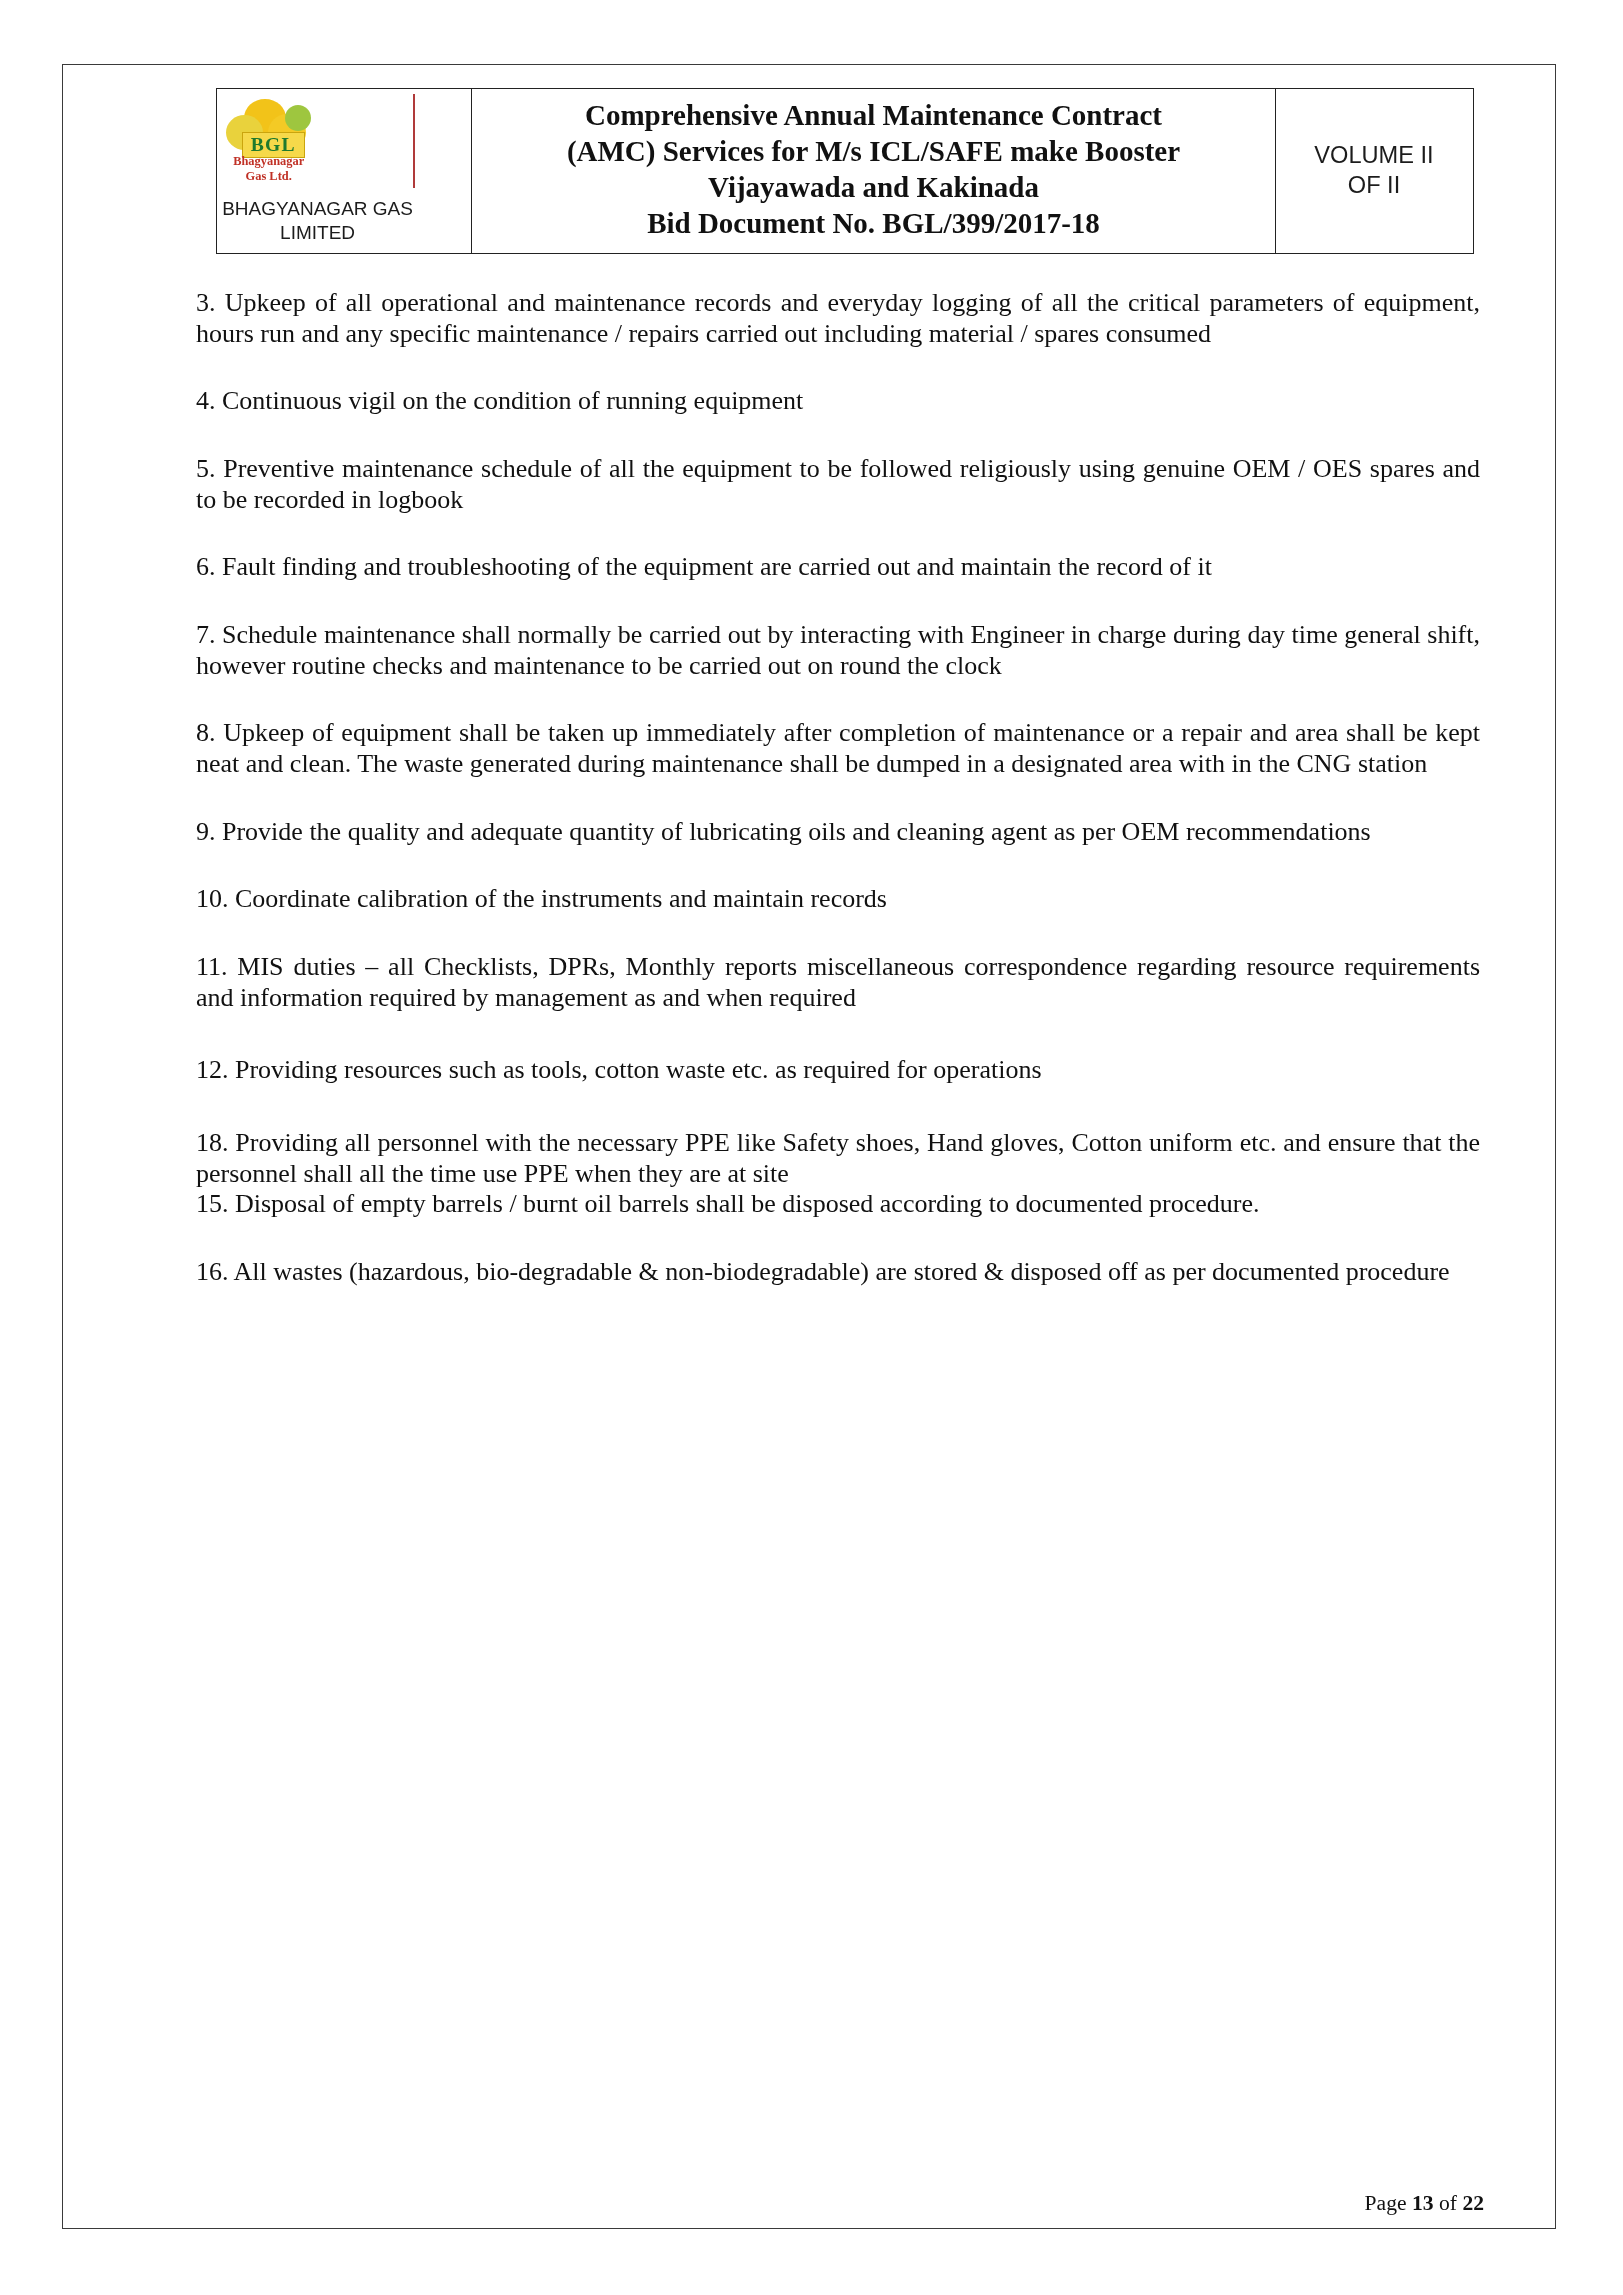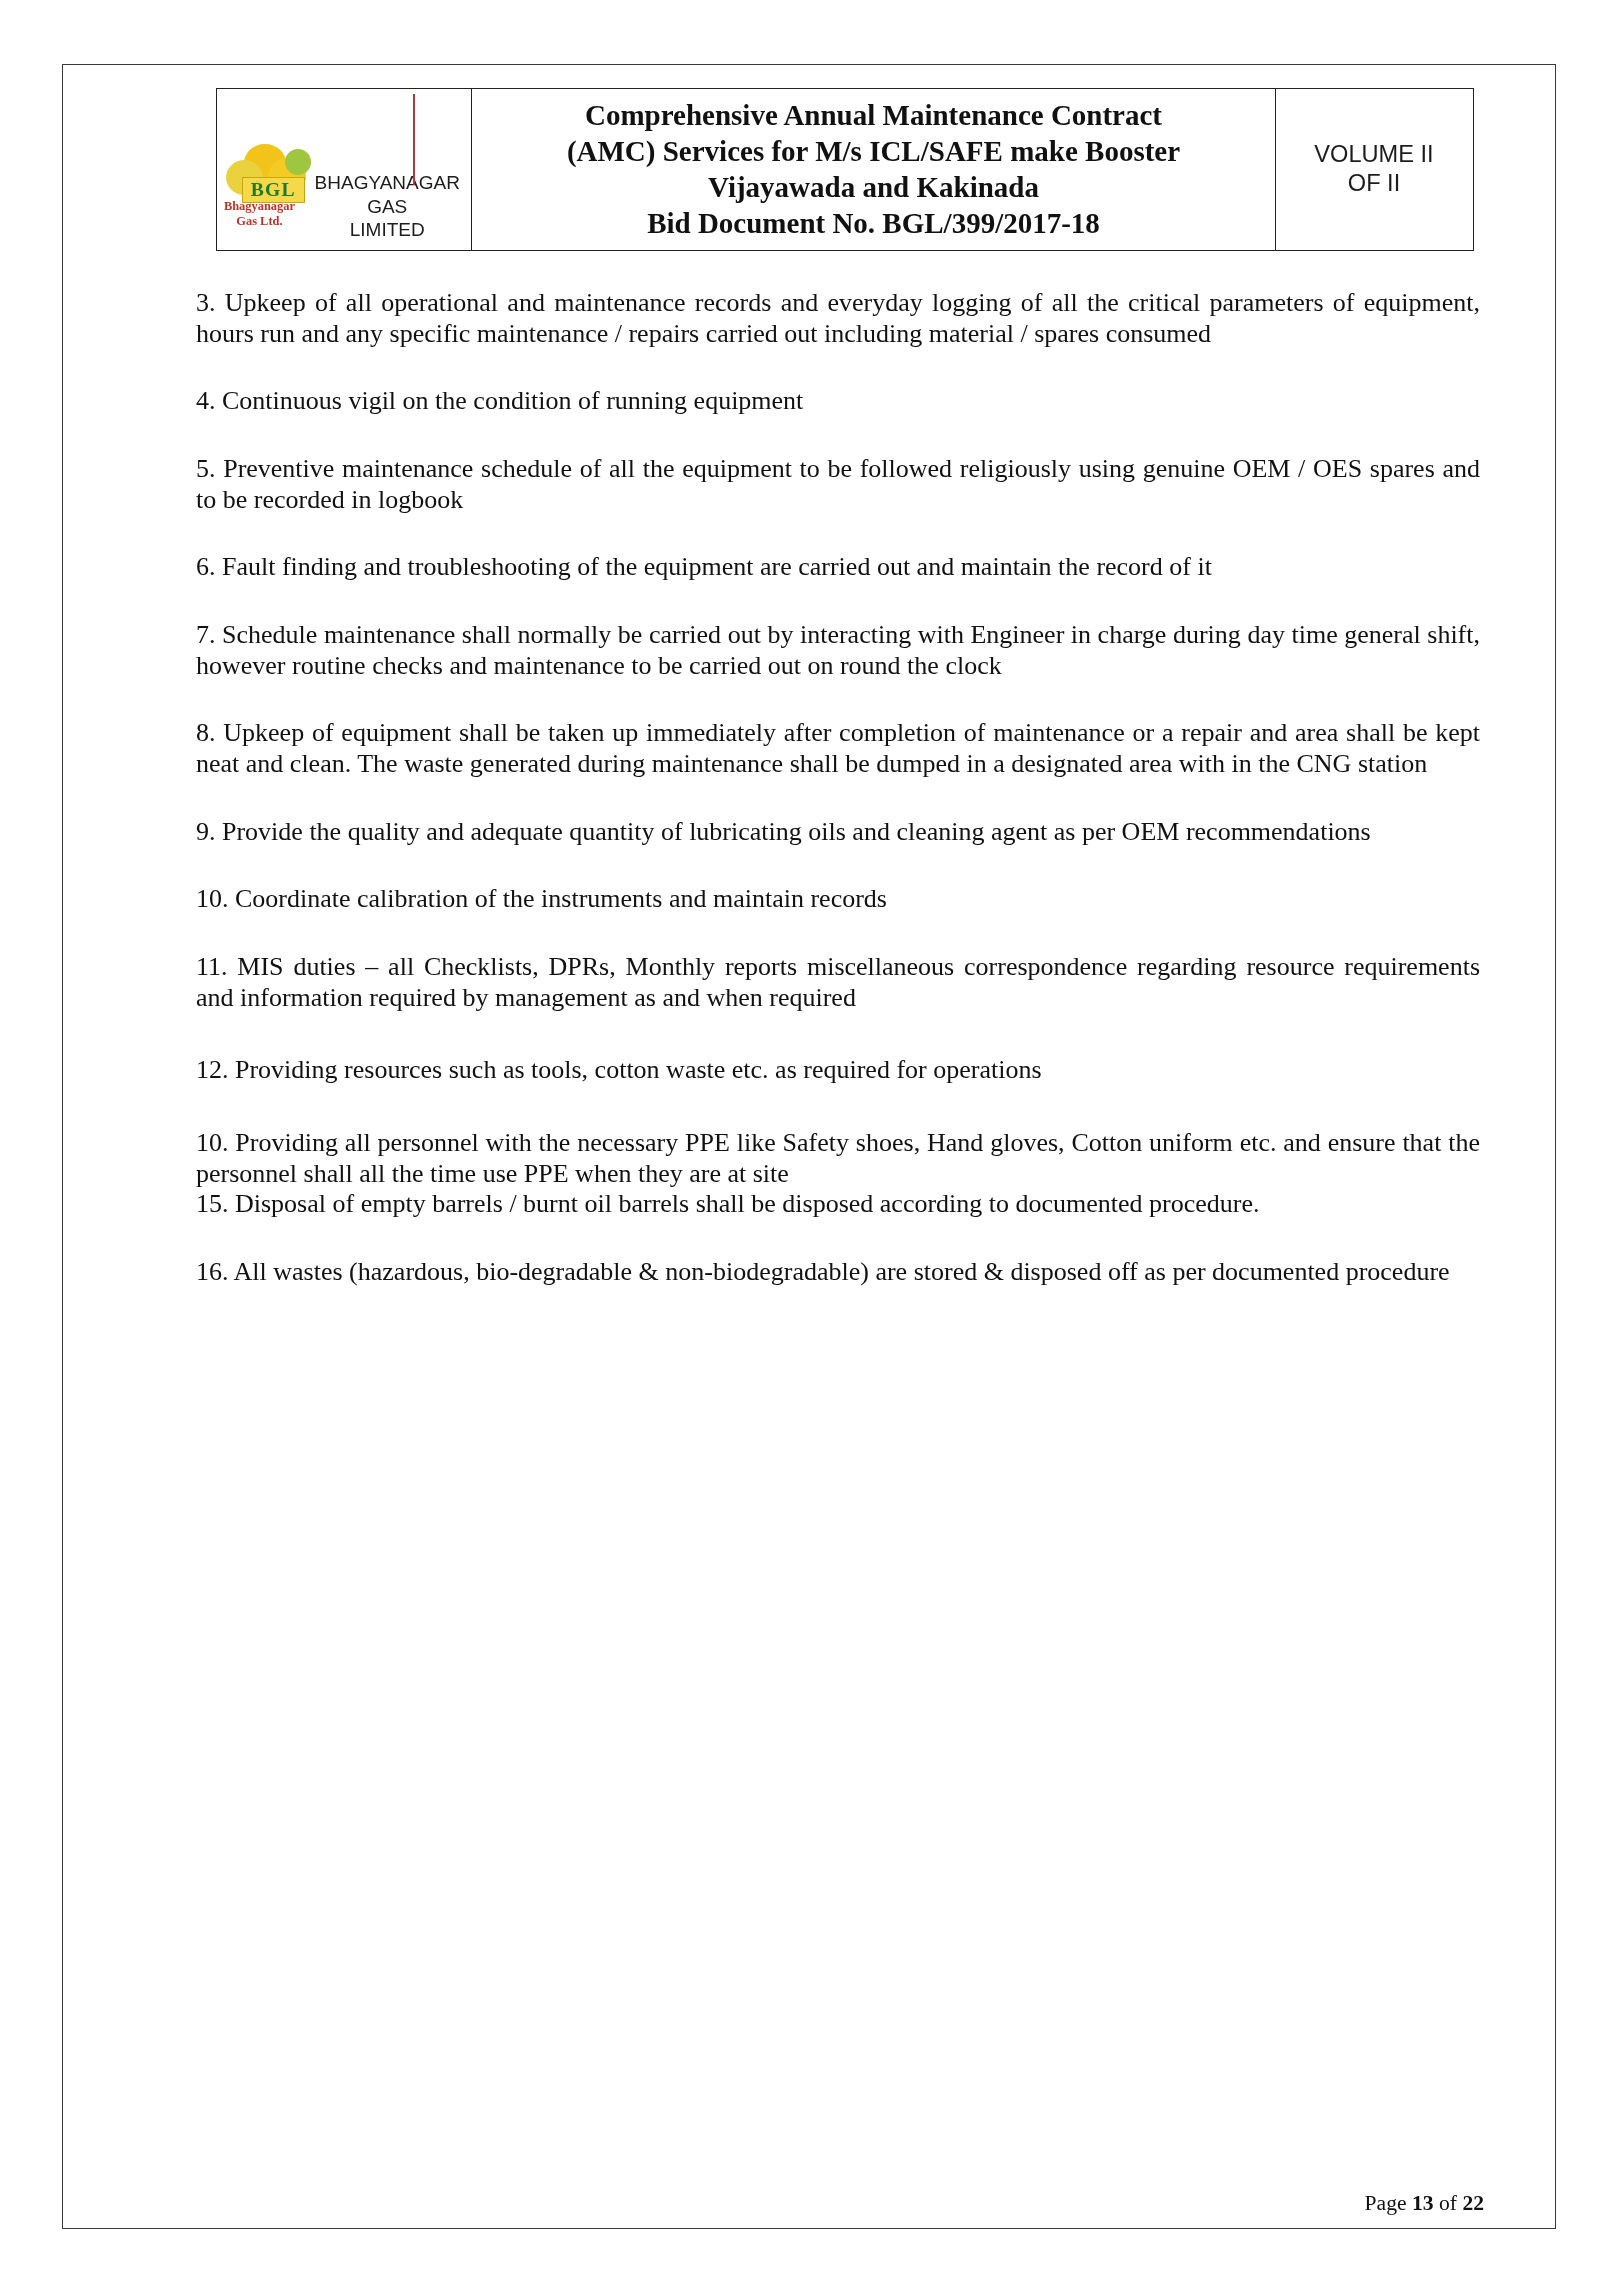--- a/index.html
+++ b/index.html
@@ -26,22 +26,22 @@
     width: 1258px;
     display: flex;
     border: 1.3px solid #222222;
     background: #ffffff;
   }
   .logo-cell {
     position: relative;
     width: 255px;
     border-right: 1.3px solid #222222;
     display: flex;
-    flex-direction: row;
-    align-items: flex-end;
+    flex-direction: column;
+    align-items: flex-start;
     justify-content: flex-start;
     padding: 9.2px 5.2px 7.9px 5.2px;
   }
   .logo-divider {
     position: absolute;
     right: 56px; top: 5.2px; bottom: 65px;
     width: 2px;
     background: #b03a3a;
   }
   .bgl-logo {
@@ -181,21 +181,21 @@
     <p>3. Upkeep of all operational and maintenance records and everyday logging of all the critical parameters of equipment, hours run and any specific maintenance / repairs carried out including material / spares consumed</p>
     <p>4. Continuous vigil on the condition of running equipment</p>
     <p>5. Preventive maintenance schedule of all the equipment to be followed religiously using genuine OEM / OES spares and to be recorded in logbook</p>
     <p>6. Fault finding and troubleshooting of the equipment are carried out and maintain the record of it</p>
     <p>7. Schedule maintenance shall normally be carried out by interacting with Engineer in charge during day time general shift, however routine checks and maintenance to be carried out on round the clock</p>
     <p>8. Upkeep of equipment shall be taken up immediately after completion of maintenance or a repair and area shall be kept neat and clean. The waste generated during maintenance shall be dumped in a designated area with in the CNG station</p>
     <p>9. Provide the quality and adequate quantity of lubricating oils and cleaning agent as per OEM recommendations</p>
     <p>10. Coordinate calibration of the instruments and maintain records</p>
     <p>11. MIS duties – all Checklists, DPRs, Monthly reports miscellaneous correspondence regarding resource requirements and information required by management as and when required</p>
     <p class="no-gap">12. Providing resources such as tools, cotton waste etc. as required for operations</p>
-    <p class="no-gap">10. Providing all personnel with the necessary PPE like Safety shoes, Hand gloves, Cotton uniform etc. and ensure that the personnel shall all the time use PPE when they are at site</p>
+    <p class="no-gap">18. Providing all personnel with the necessary PPE like Safety shoes, Hand gloves, Cotton uniform etc. and ensure that the personnel shall all the time use PPE when they are at site</p>
     <p>15. Disposal of empty barrels / burnt oil barrels shall be disposed according to documented procedure.</p>
     <p>16. All wastes (hazardous, bio-degradable &amp; non-biodegradable) are stored &amp; disposed off as per documented procedure</p>
   </div>
 
   <div class="page-footer">
     <span>Page</span>
     <span class="bold">13</span>
     <span>of</span>
     <span class="bold">22</span>
   </div>

